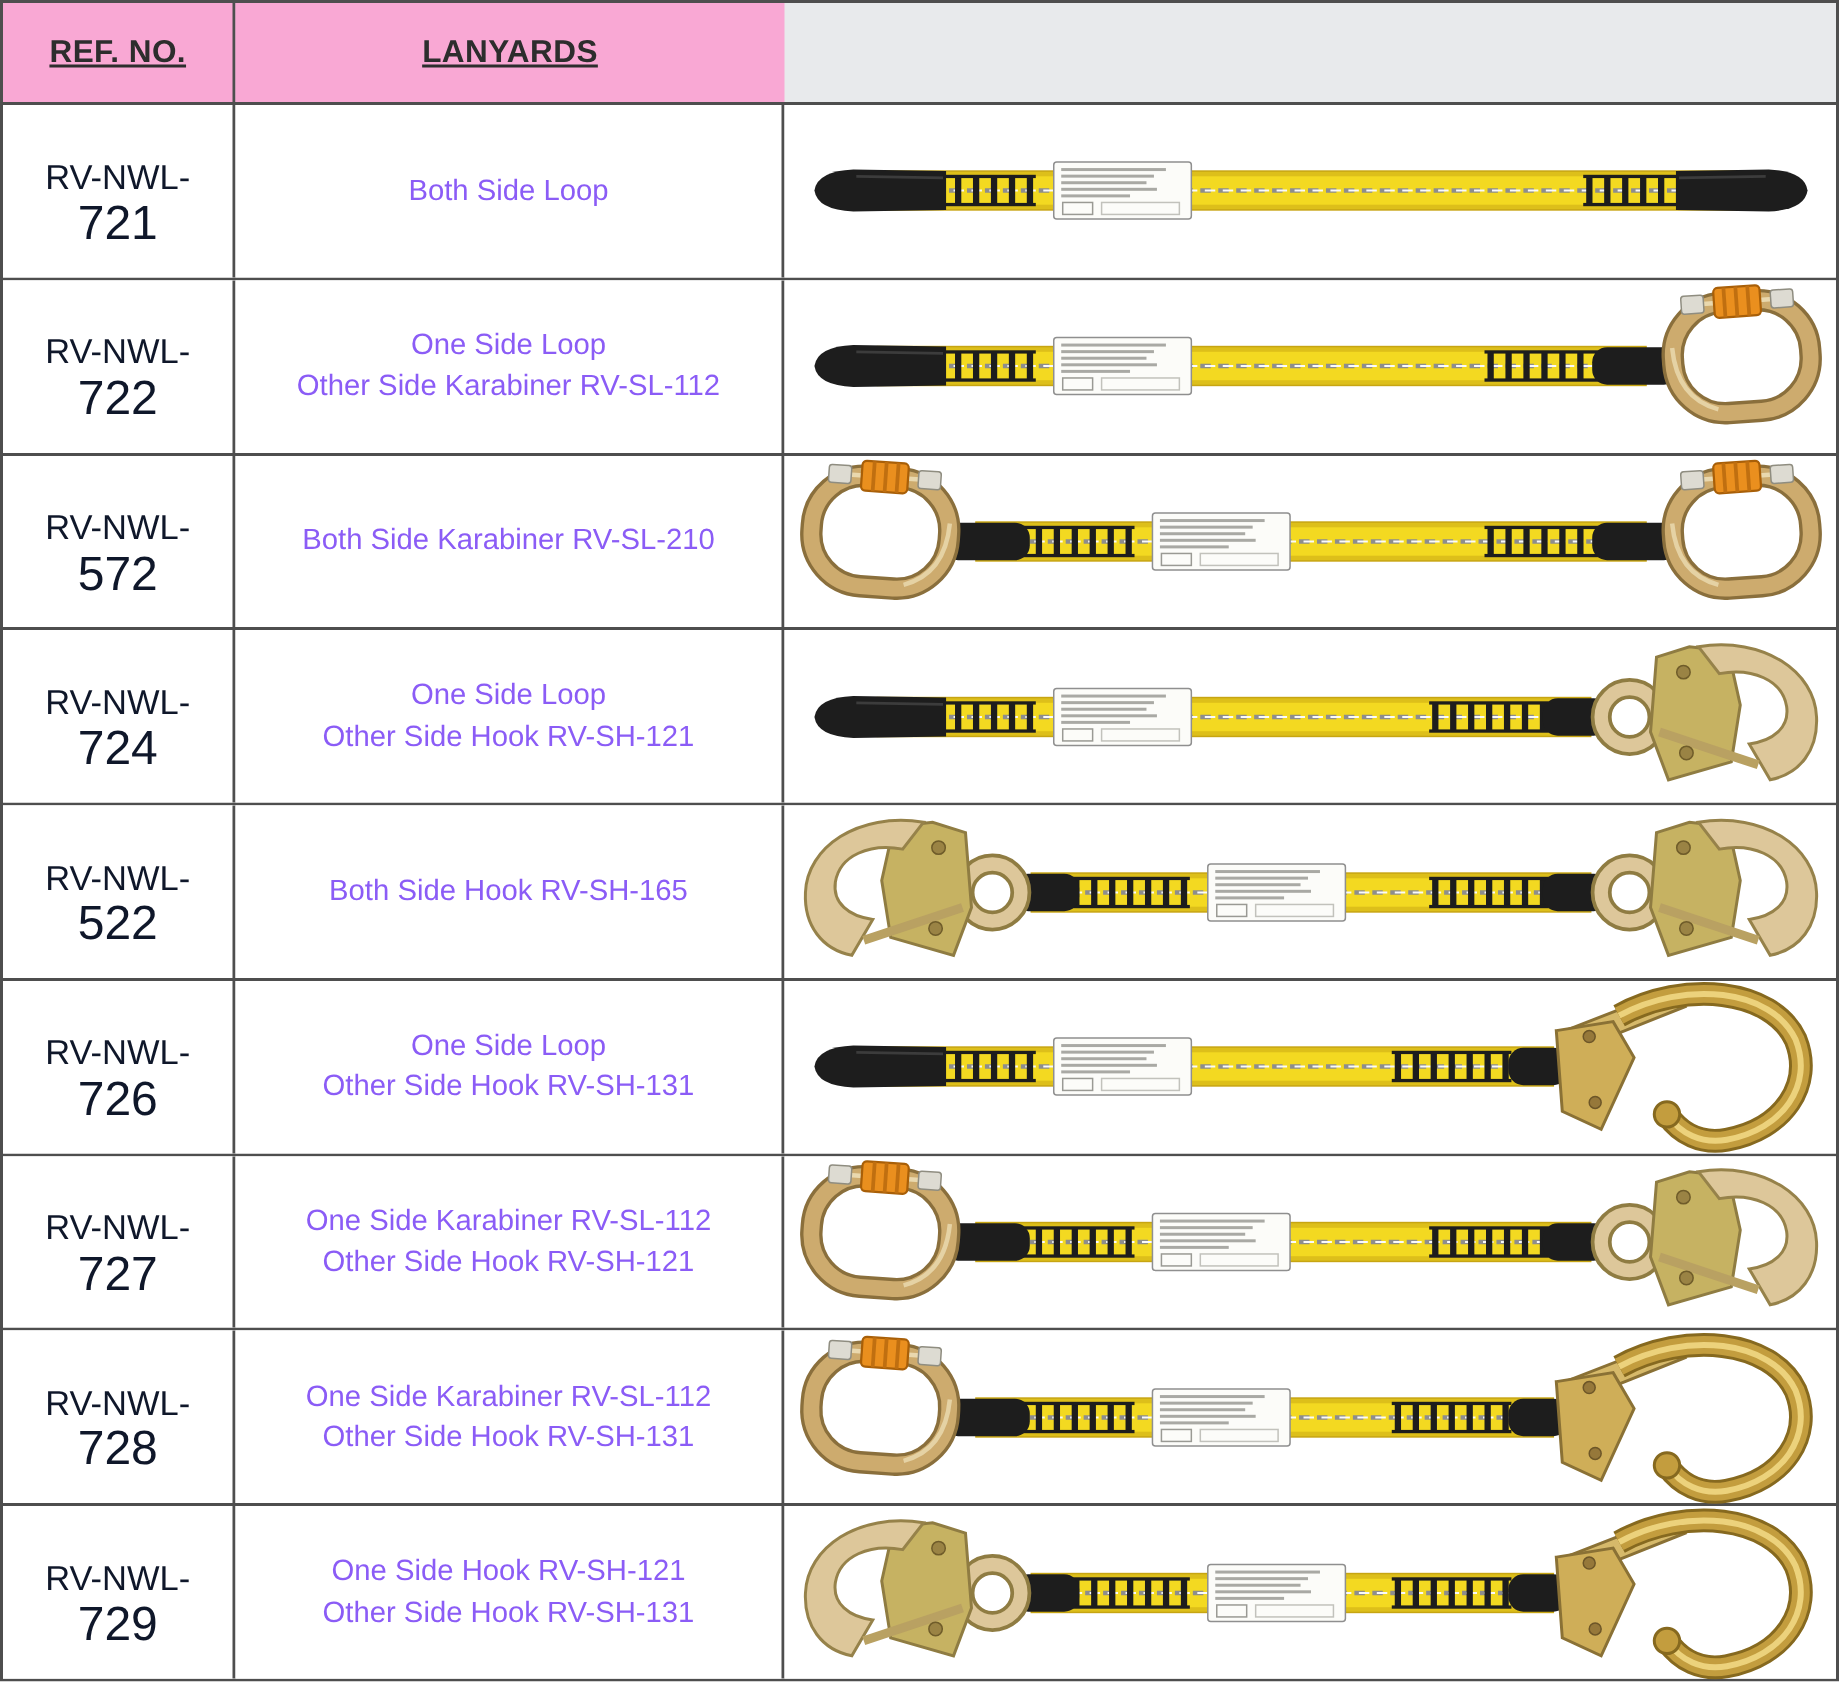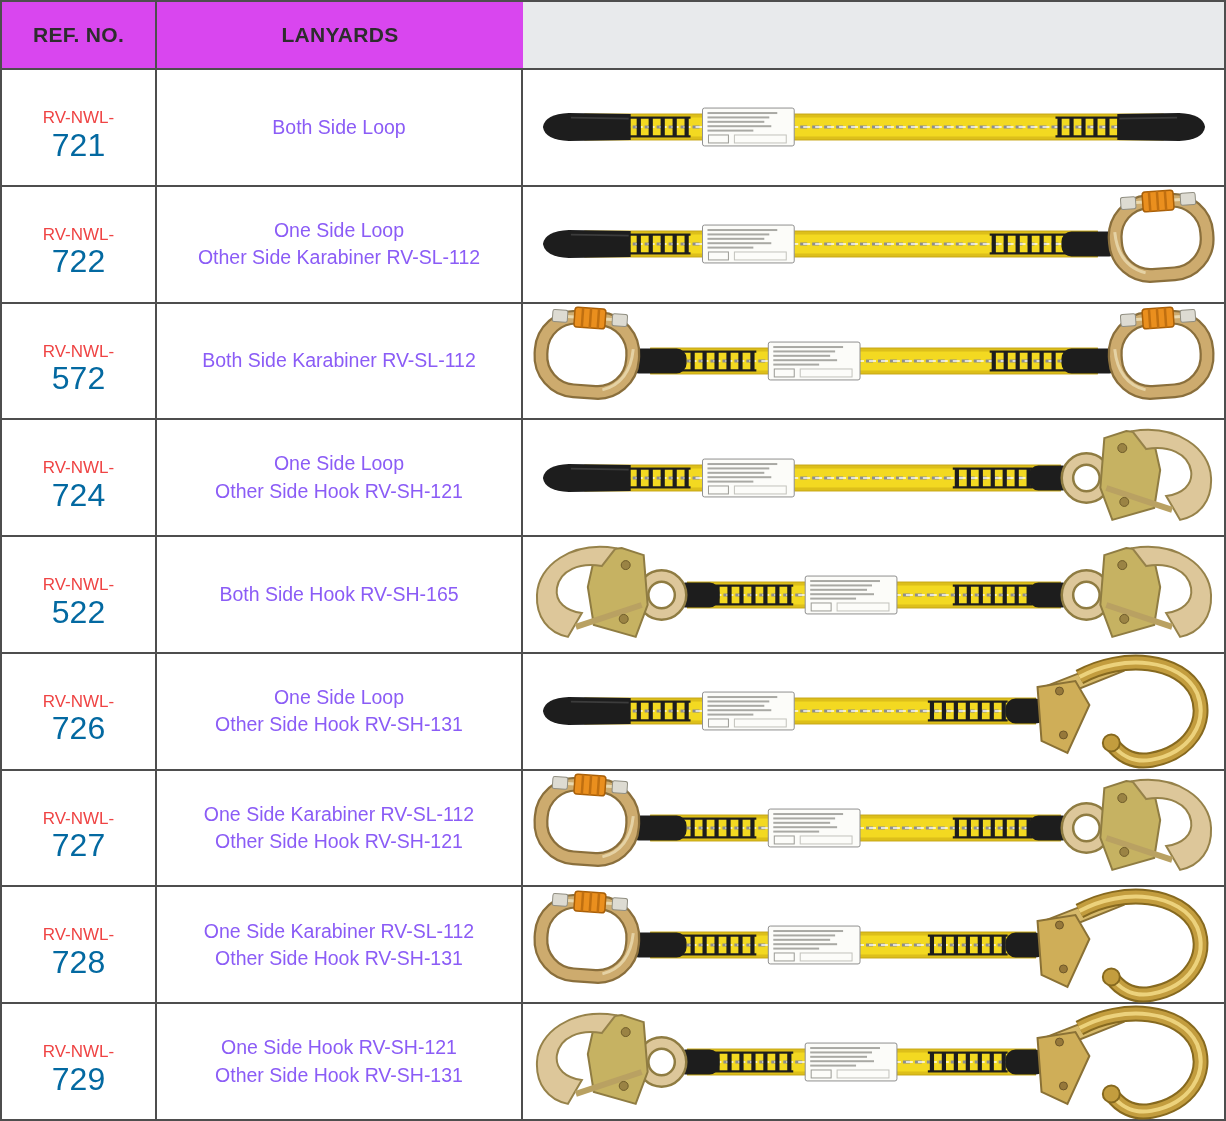--- a/index.html
+++ b/index.html
@@ -21,41 +21,42 @@
     grid-template-columns: 155px 366px 1fr;
     height: 68px; flex: 0 0 68px;
     background: #e8eaec;
     border-bottom: 2px solid #4e4e4e;
   }
   .th {
     display: flex; align-items: center; justify-content: center;
     font-weight: bold; font-size: 21px; letter-spacing: 0.3px;
     color: #2d2d2d;
     border-right: 2px solid #4e4e4e;
-    background: #d946ef;
+    background: #f9a8d4;
+    text-decoration: underline;
   }
   .th:last-child { border-right: none; }
   .tr {
     display: grid;
     grid-template-columns: 155px 366px 1fr;
     flex: 1 1 0;
     border-bottom: 2px solid #4e4e4e;
     background: #fff;
   }
   .tr:last-child { border-bottom: none; }
   .td {
     border-right: 2px solid #4e4e4e;
     display: flex; flex-direction: column;
     align-items: center; justify-content: center;
     background: #fff;
     overflow: visible;
   }
   .td:last-child { border-right: none; }
-  .ref-prefix { font-size: 17px; color: #ef4444; line-height: 1.15; margin-top: 16px; }
-  .ref-number { font-size: 32px; color: #0369a1; line-height: 1.1; }
+  .ref-prefix { font-size: 23px; color: #0f172a; line-height: 1.15; margin-top: 16px; }
+  .ref-number { font-size: 32px; color: #0f172a; line-height: 1.1; }
   .att-line { font-size: 19.5px; color: #8b5cf6; line-height: 1.4; text-align: center; padding: 0 8px; }
   .lanyard { width: 698px; height: 110px; overflow: visible; display: block; }
 </style>
 </head>
 <body>
 
 <div class="catalog-table">
   <div class="thead">
     <div class="th">REF. NO.</div>
     <div class="th">LANYARDS</div>
@@ -199,21 +200,21 @@
         </svg>
     </div>
   </div>
 
   <div class="tr">
     <div class="td">
       <div class="ref-prefix">RV-NWL-</div>
       <div class="ref-number">572</div>
     </div>
     <div class="td">
-      <div class="att-line">Both Side Karabiner RV-SL-112</div>
+      <div class="att-line">Both Side Karabiner RV-SL-210</div>
       <div class="att-line"></div>
     </div>
     <div class="td">
       <svg class="lanyard" viewBox="0 0 700 110">
           <g transform="translate(0,55)">
     <g>
     <rect x="126" y="-13" width="448" height="26" fill="#f3d921" stroke="#c8a513" stroke-width="1"></rect>
     <rect x="126" y="-13" width="448" height="3.5" fill="#c8a513" opacity="0.5"></rect>
     <rect x="126" y="9.5" width="448" height="3.5" fill="#c8a513" opacity="0.5"></rect>
     <line x1="126" y1="0" x2="574" y2="0" stroke="#8d8d8d" stroke-width="3" stroke-dasharray="7 5"></line>

